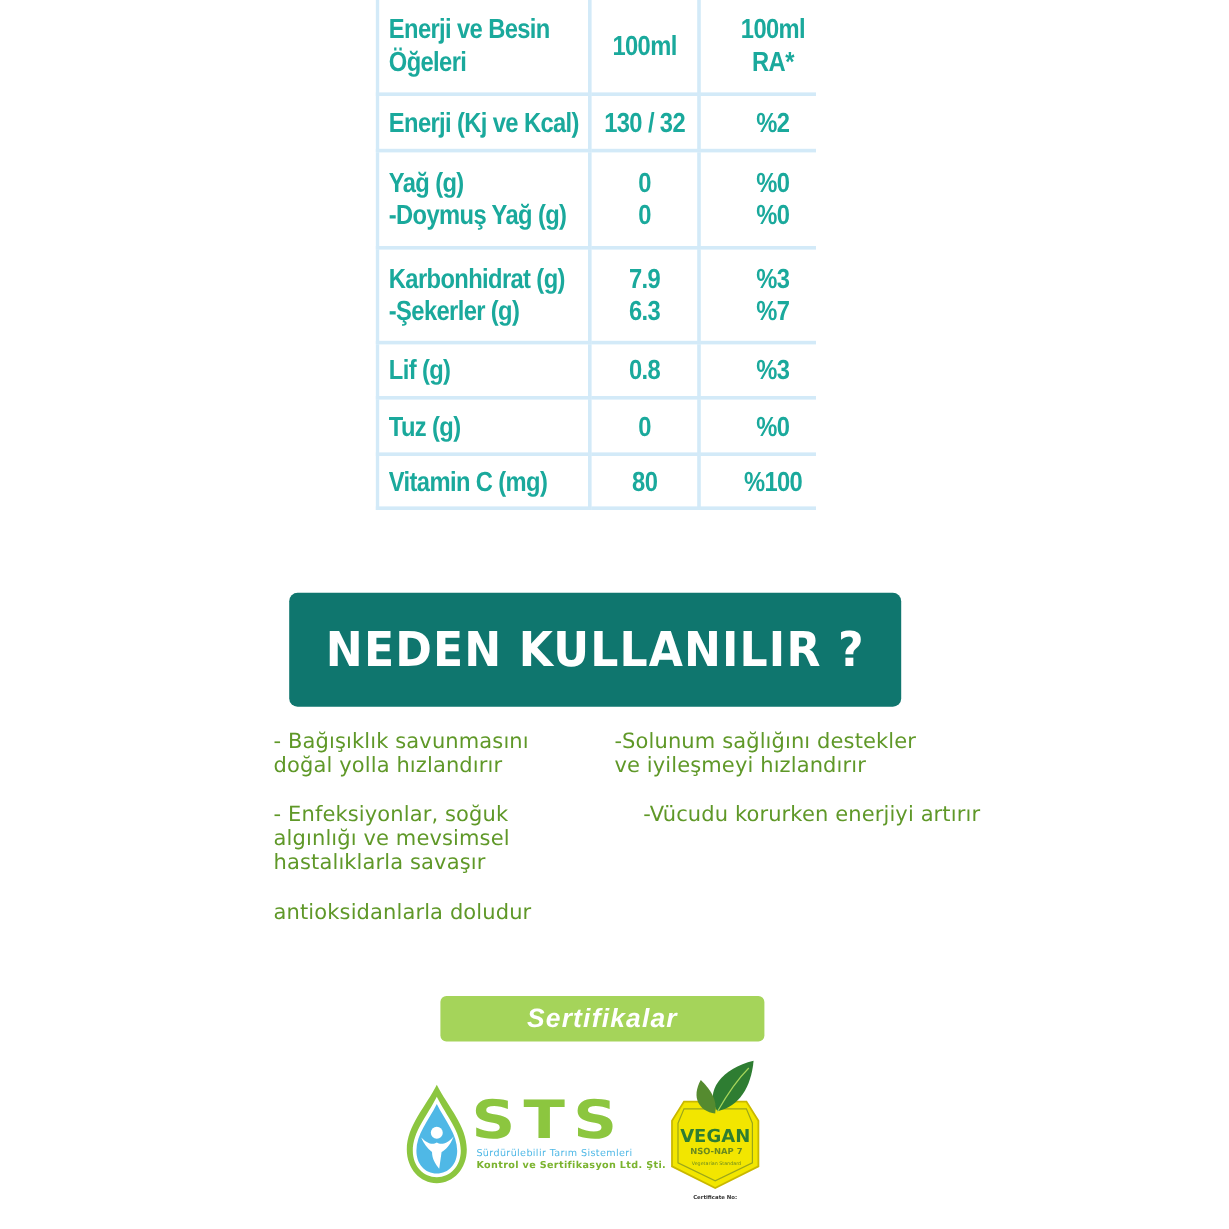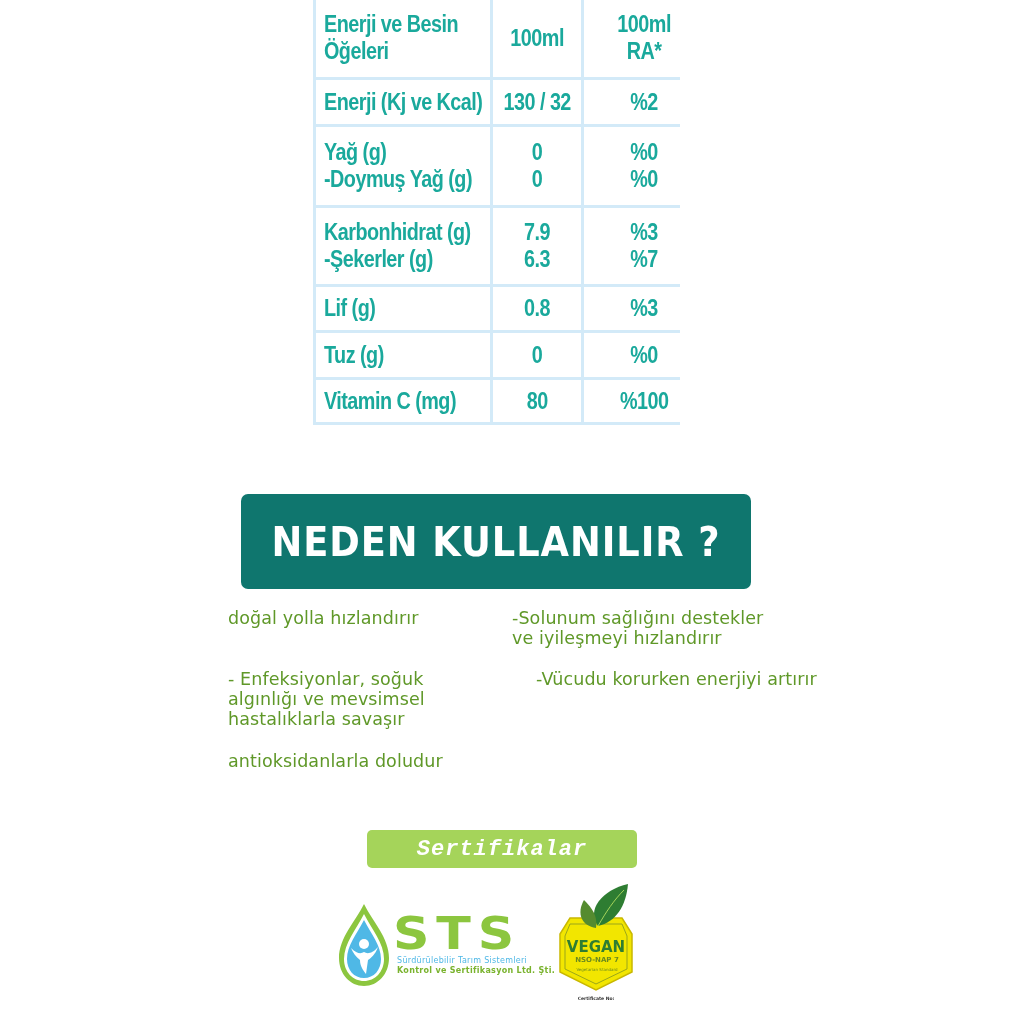--- a/index.html
+++ b/index.html
@@ -56,21 +56,21 @@
   }
   .benefit .line { display:block; }
 
   
   .cert-bar {
     position:absolute; left:367px; top:830px; width:270px; height:38px;
     background:#a5d45a; border-radius:5px;
     display:flex; align-items:center; justify-content:center;
   }
   .cert-bar span {
-    color:#ffffff; font-family:Liberation Mono, monospace; font-weight:bold;
+    color:#ffffff; font-family:Liberation Sans, sans-serif; font-weight:bold;
     font-size:22px; font-style:italic; letter-spacing:1px;text-align:right;
   }
 
   .sts { position:absolute; left:335px; top:900px; width:195px; height:90px; }
   .sts-drop { position:absolute; left:0; top:0; }
   .sts-word {
     position:absolute; left:58px; top:12px; color:#8cc63f;
     font-family:"DejaVu Sans", sans-serif; font-weight:bold; font-size:44px;
     letter-spacing:6px; line-height:44px; transform:scaleX(1.15); transform-origin:left;
   }
@@ -174,20 +174,21 @@
     </tr>
   </tbody>
     </table>
 </div>
 
 <div class="banner">
   <span>NEDEN KULLANILIR ?</span>
 </div>
 
 <div class="benefit" style="left:228px; top:608px;">
+  <span class="line"> - Bağışıklık savunmasını</span>
   <span class="line"> doğal yolla hızlandırır</span>
 </div>
 <div class="benefit" style="left:228px; top:669px;">
   <span class="line"> - Enfeksiyonlar, soğuk</span>
   <span class="line">algınlığı ve mevsimsel</span>
   <span class="line">hastalıklarla savaşır</span>
 </div>
 <div class="benefit" style="left:228px; top:751px;">
   <span class="line">antioksidanlarla doludur</span>
 </div>

